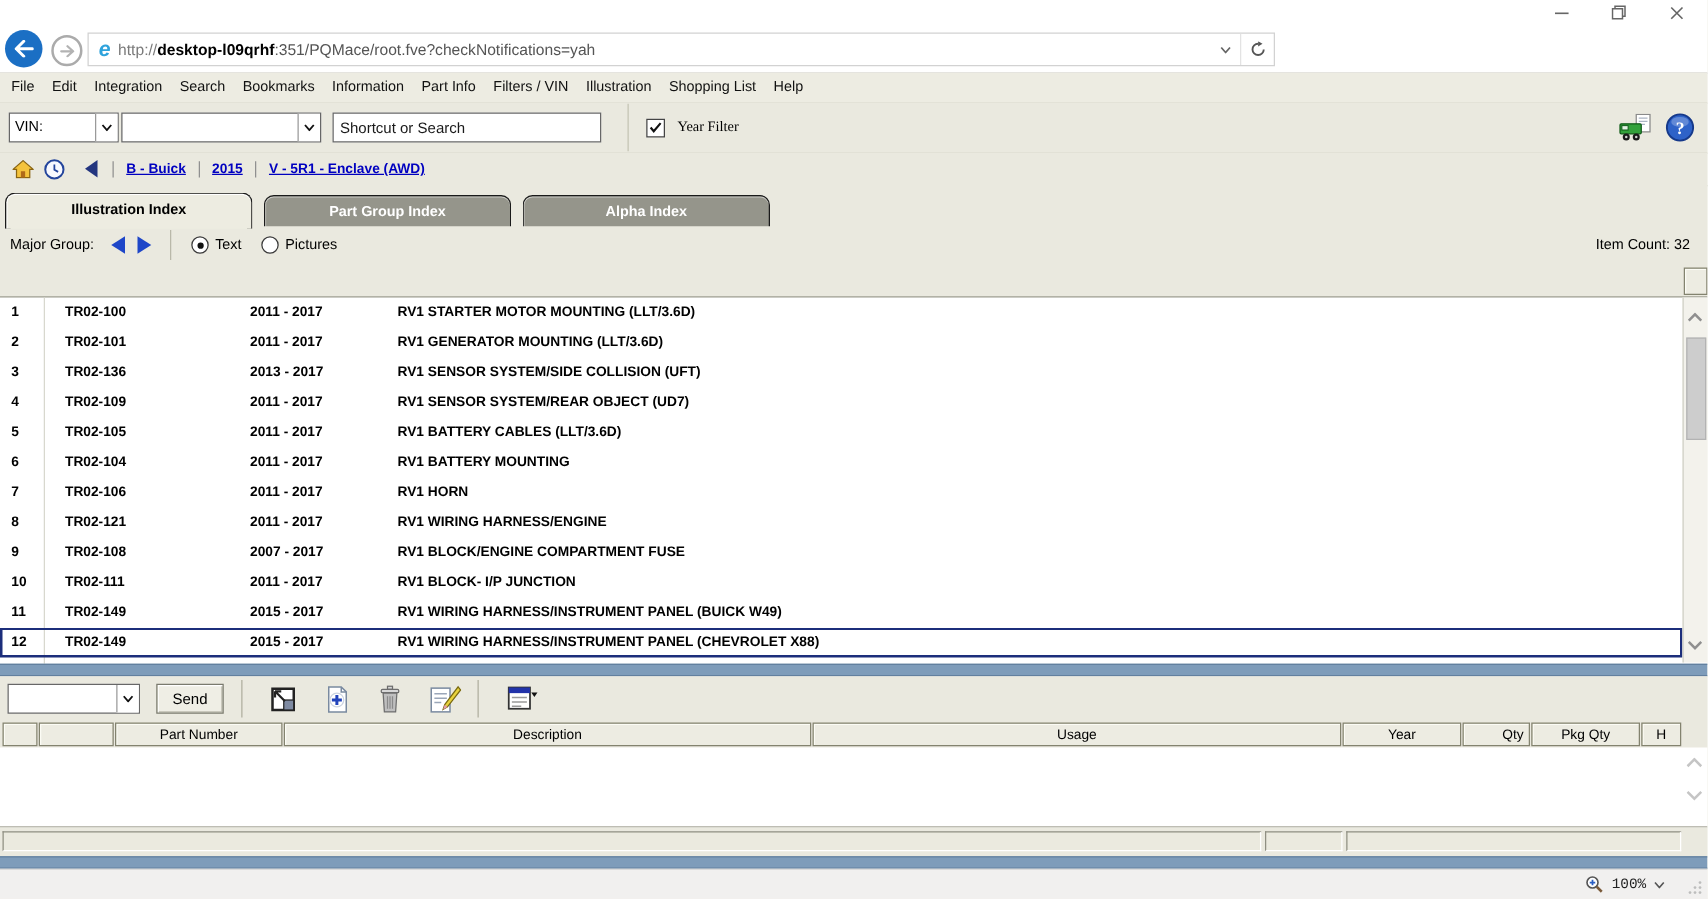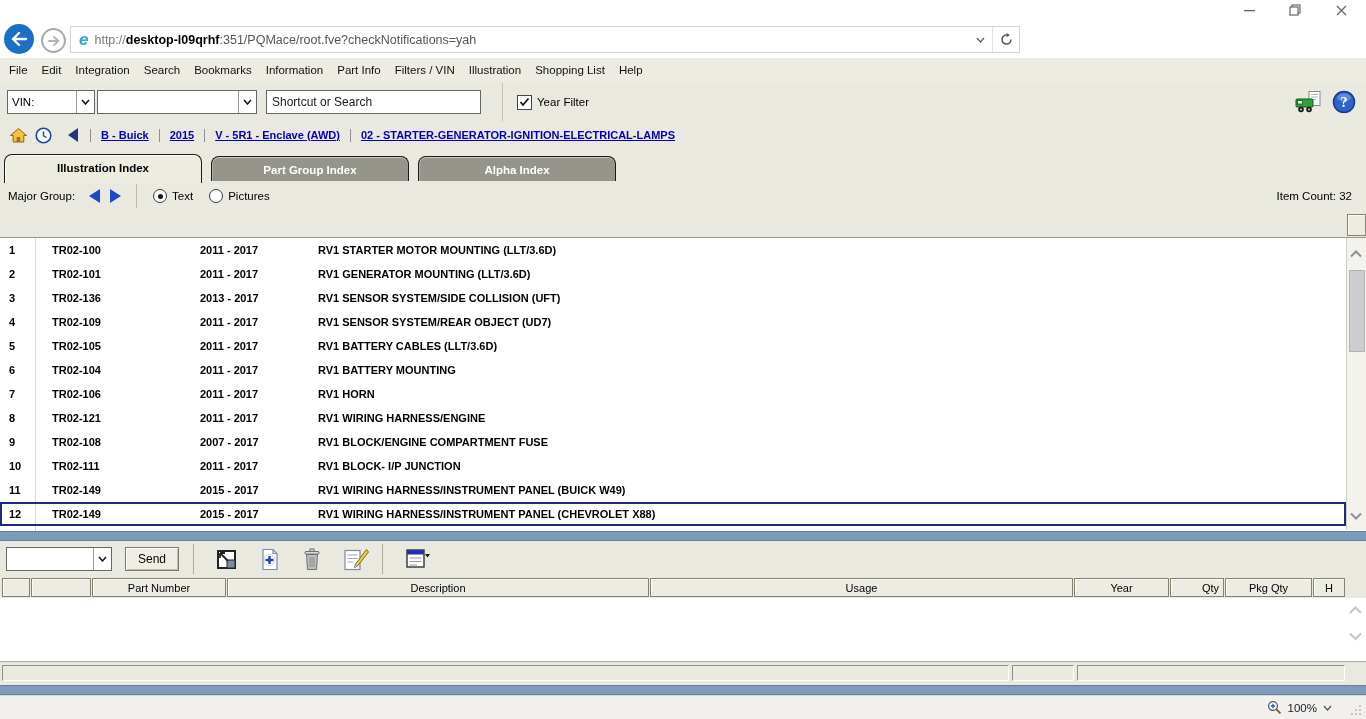--- a/index.html
+++ b/index.html
@@ -45,21 +45,21 @@
   .combo{height:22px;background:#fff;border:1px solid #676767;display:flex;align-items:stretch;font-size:11.5px;color:#000;}
   .combo .cv{flex:1;display:flex;align-items:center;padding-left:4px;}
   .combo .cbtn{width:17px;border-left:1px solid #9a9a9a;display:flex;align-items:center;justify-content:center;background:#fff;}
   .vin-combo{width:86px;margin-left:7px;}
   .vinval-combo{width:158px;margin-left:2px;}
   .shortcut{width:215px;height:24px;margin-left:9px;border:1px solid #676767;font-size:12px;padding-left:5px;color:#1a1a1a;
     font-family:"Liberation Sans",sans-serif;outline:none;background:#fff;box-sizing:border-box;}
   .tb-div{width:1px;height:38px;background:#C4C3B4;margin-left:21px;}
   .checkbox{width:13px;height:13px;background:#fff;border:1px solid #444;margin-left:14px;display:flex;
     align-items:center;justify-content:center;}
-  .cb-label{font-size:11.5px;margin-left:5px;color:#000;}
+  .cb-label{font-size:11.5px;margin-left:10px;color:#000;font-family:Liberation Serif, serif;}
   .tb-right{margin-left:auto;display:flex;align-items:center;gap:9px;padding-right:10px;}
 
   
   .breadcrumb{position:absolute;top:122px;left:0;right:0;height:26px;background:#EAE9DF;border-bottom:1px solid #C2C1B2;
     display:flex;align-items:center;padding-left:10px;}
   .bc-icon{display:flex;align-items:center;margin-right:8px;}
   .back-tri{width:0;height:0;border-top:7px solid transparent;border-bottom:7px solid transparent;
     border-right:10px solid #23357F;margin:0 2px 0 8px;}
   .crumb{display:flex;align-items:center;font-size:11px;font-weight:bold;color:#0000C0;text-decoration:none;}
   .crumb u{text-decoration:underline;}
@@ -130,21 +130,21 @@
   .pb-up{position:absolute;right:4px;top:8px;}
   .pb-down{position:absolute;right:4px;top:34px;}
 
   
   .status-segs{position:absolute;top:662px;left:0;right:0;height:23px;background:#EAE9DF;}
   .seg{position:absolute;top:3px;height:16px;background:#EBEADF;border:1px solid;border-color:#8F8F82 #FFF #FFF #8F8F82;box-sizing:border-box;}
   .seg1{left:2px;width:1007px;}.seg2{left:1012px;width:62px;}.seg3{left:1077px;width:268px;}
 
   
   .statusbar{position:absolute;top:695px;left:0;right:0;height:24px;background:#F1F0EF;border-top:1px solid #DADADA;box-sizing:border-box;}
-  .zoom-cluster{position:absolute;right:34px;top:0;height:23px;display:flex;align-items:center;gap:6px;cursor:pointer;}
+  .zoom-cluster{position:absolute;right:34px;top:0;height:23px;display:flex;align-items:center;gap:6px;cursor:pointer;font-family:Liberation Mono, monospace;}
   .zoom-text{font-size:11.5px;color:#222;}
   .grip{position:absolute;right:4px;bottom:3px;}
 </style>
 </head>
 <body>
 
 <div class="screen">
 
   <div class="titlebar">
     <div class="win-controls">
@@ -271,23 +271,20 @@
     <span class="back-tri"></span>
     <a class="crumb" href="#">
         <u>B - Buick</u>
       </a>
       <a class="crumb" href="#">
         <u>2015</u>
       </a>
       <a class="crumb" href="#">
         <u>V - 5R1 - Enclave (AWD)</u>
       </a>
-      <a class="crumb" href="#">
-        <u>02 - STARTER-GENERATOR-IGNITION-ELECTRICAL-LAMPS</u>
-      </a>
   </div>
 
   <div class="tabstrip">
     <div class="tab active"><span>Illustration Index</span></div><div class="tab"><span>Part Group Index</span></div><div class="tab"><span>Alpha Index</span></div>
   </div>
 
   <div class="subtoolbar">
     <span class="mg-label">Major Group:</span>
     <span class="mg-arrow mg-left"></span>
     <span class="mg-arrow mg-right"></span>

